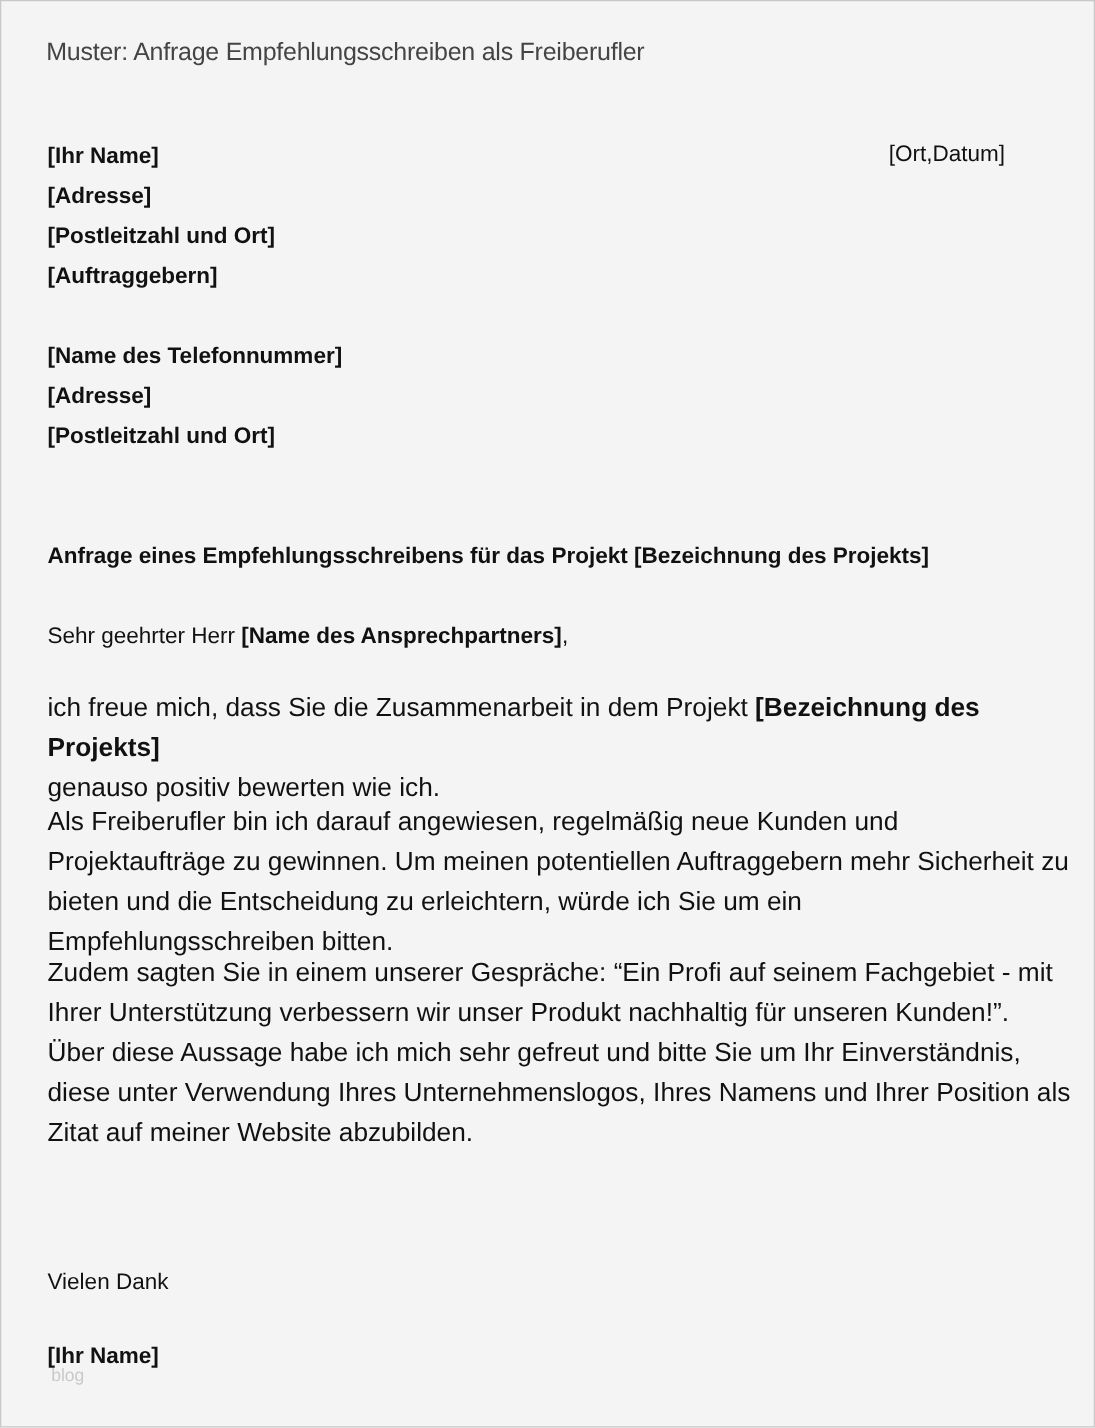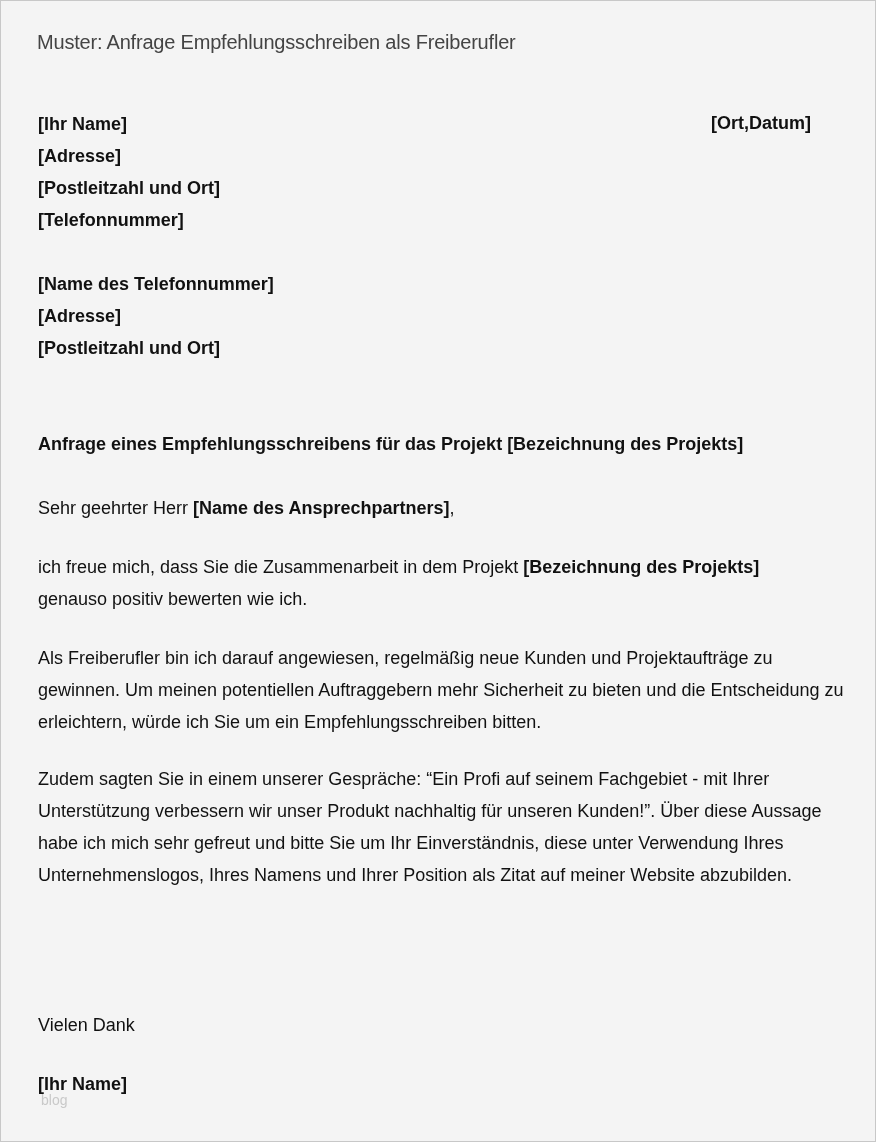--- a/index.html
+++ b/index.html
@@ -1,35 +1,35 @@
 <!DOCTYPE html>
 <html><head>
 <meta charset="utf-8">
 <style>
   html,body{margin:0;padding:0;}
   body{width:876px;height:1142px;background:#f4f4f4;font-family:"Liberation Sans",sans-serif;color:#111;}
   .page{position:relative;width:874px;height:1140px;border:1px solid #c8c8c8;background:#f4f4f4;overflow:hidden;}
   .title{position:absolute;left:36px;top:30px;font-size:20px;color:#444;letter-spacing:-0.2px;}
   .ln{position:absolute;left:37px;font-size:18px;line-height:22px;white-space:nowrap;}
   .b{font-weight:bold;}
-  .right{position:absolute;left:710px;font-size:18px;font-weight:bold;}
-  .para{position:absolute;left:37px;width:820px;font-size:18px;line-height:32px;}
+  .right{position:absolute;left:710px;font-size:18px;font-weight:normal;}
+  .para{position:absolute;left:37px;width:820px;font-size:21px;line-height:32px;}
   .wm{position:absolute;left:40px;top:1091px;font-size:14px;color:#c9c9c9;}
 </style>
 </head>
 <body>
 
 <div class="page">
   <div class="title">Muster: Anfrage Empfehlungsschreiben als Freiberufler</div>
 
   <div class="ln b" style="top:112px">[Ihr Name]</div>
   <div class="right" style="top:112px">[Ort,Datum]</div>
   <div class="ln b" style="top:144px">[Adresse]</div>
   <div class="ln b" style="top:176px">[Postleitzahl und Ort]</div>
-  <div class="ln b" style="top:208px">[Telefonnummer]</div>
+  <div class="ln b" style="top:208px">[Auftraggebern]</div>
 
   <div class="ln b" style="top:272px">[Name des Telefonnummer]</div>
   <div class="ln b" style="top:304px">[Adresse]</div>
   <div class="ln b" style="top:336px">[Postleitzahl und Ort]</div>
 
   <div class="ln b" style="top:432px">Anfrage eines Empfehlungsschreibens für das Projekt [Bezeichnung des Projekts]</div>
 
   <div class="ln" style="top:496px"><span>Sehr geehrter Herr </span><span class="b">[Name des Ansprechpartners]</span><span>,</span></div>
 
   <div class="para" style="top:550px"><span>ich freue mich, dass Sie die Zusammenarbeit in dem Projekt </span><span class="b">[Bezeichnung des Projekts]</span><br><span>genauso positiv bewerten wie ich.</span></div>

